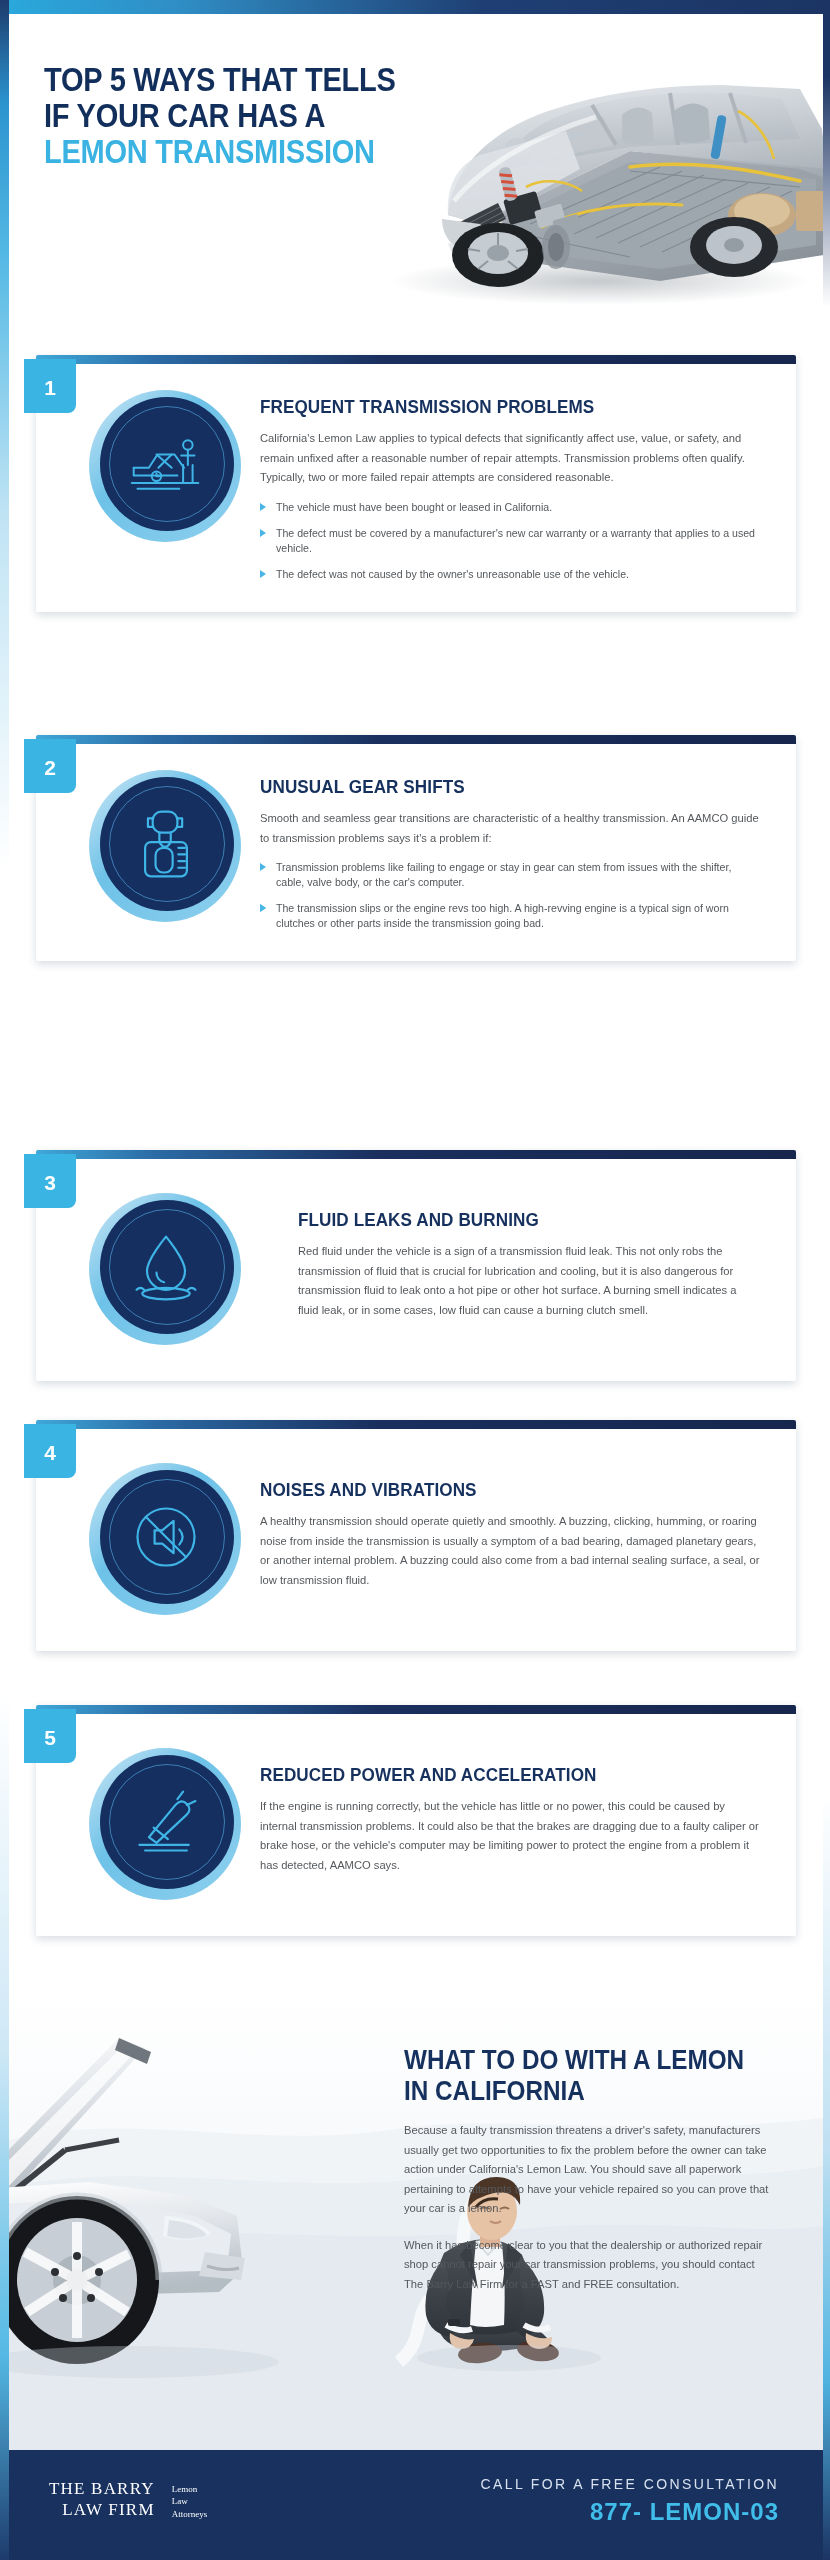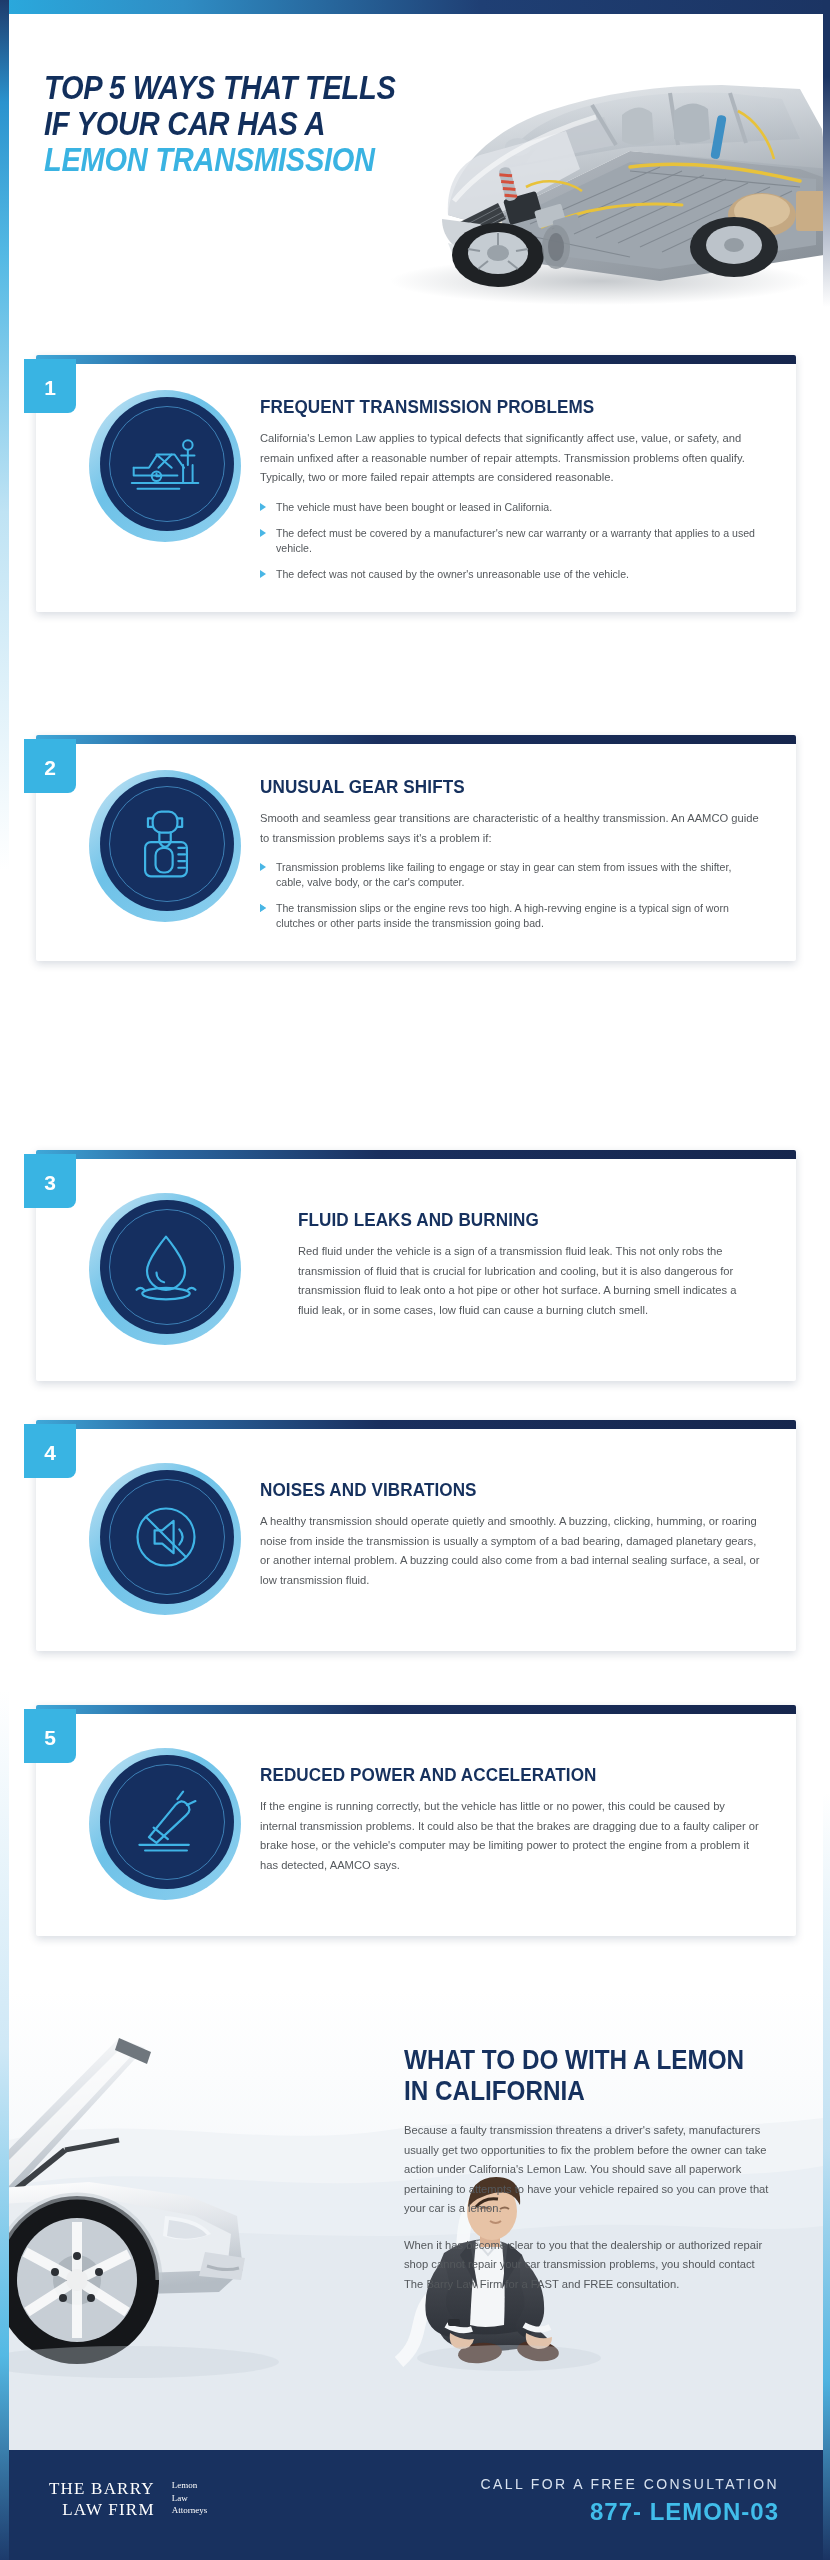--- a/index.html
+++ b/index.html
@@ -60,23 +60,22 @@
   .hero-car {
     position: absolute;
     right: -10px;
     top: 5px;
     width: 510px;
     height: 300px;
   }
   .headline {
     position: absolute;
     left: 44px;
-    top: 56px;
+    top: 48px;
     width: 470px;
-    font-style: italic;
   }
   .headline .l1, .headline .l2, .headline .l3 {
     font-family: "Liberation Sans Narrow", "Liberation Sans", sans-serif;
     font-weight: bold;
     font-size: 33px;
     line-height: 36px;
     letter-spacing: -0.3px;
     transform: scaleX(0.88);
     transform-origin: left center;
     white-space: nowrap;
@@ -236,21 +235,21 @@
     bottom: 0;
     width: 814px;
     height: 110px;
     background: #18315f;
   }
   .footer-logo {
     position: absolute;
     left: 40px;
     top: 28px;
     display: flex;
-    align-items: flex-start;
+    align-items: flex-end;
     color: #ffffff;
   }
   .fl-main {
     font-family: "Liberation Serif", serif;
     font-size: 17px;
     line-height: 21px;
     letter-spacing: 1.2px;
     text-align: right;
     padding-right: 8px;
   }

